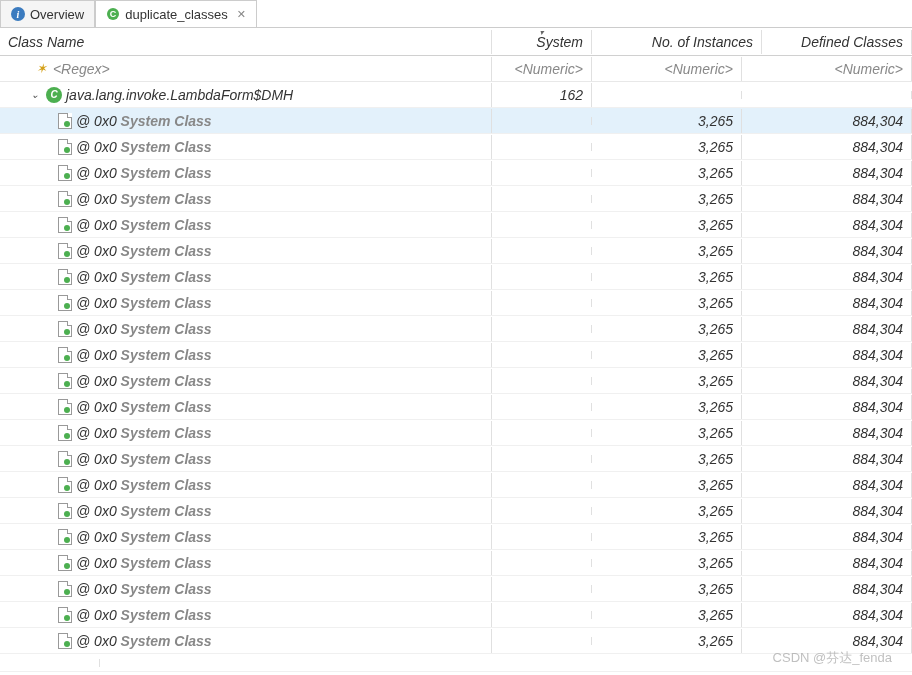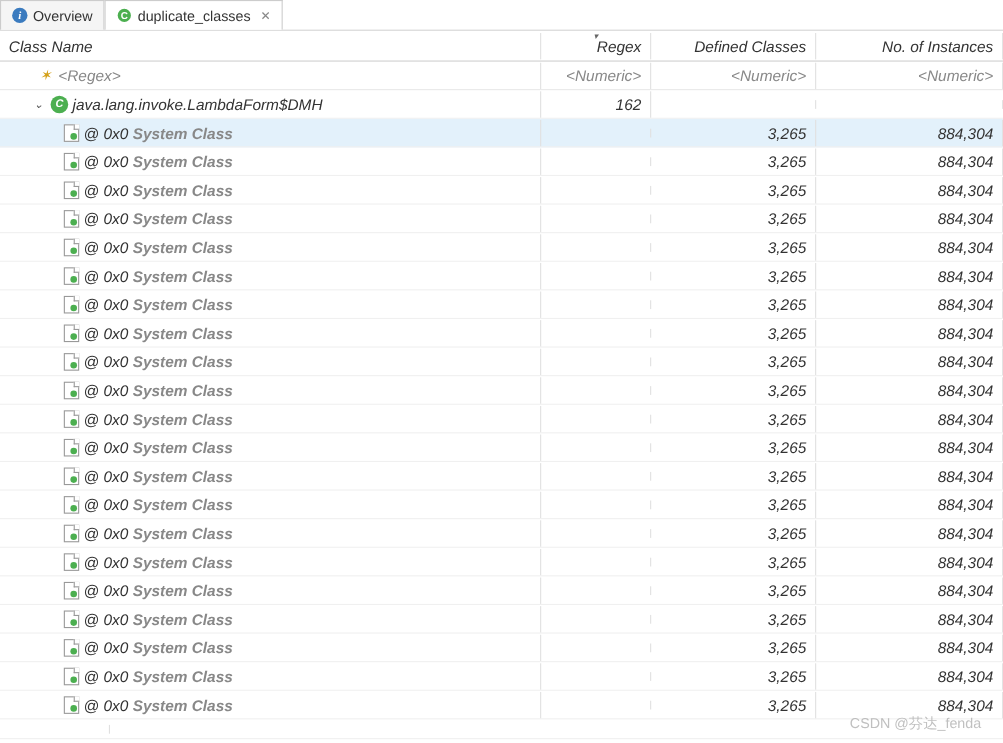--- a/index.html
+++ b/index.html
@@ -218,24 +218,24 @@
     <span>duplicate_classes</span>
     <span class="tab-close">✕</span>
   </div>
 </div>
 
 <div class="table-container">
   <div class="header-row">
     <div class="col col-name">Class Name</div>
     <div class="col col-count count-header">
       <span class="sort-indicator">▾</span>
-      <span>Regex</span>
-    </div>
+      <span>System</span>
+    </div>
+    <div class="col col-instances">No. of Instances</div>
     <div class="col col-defined">Defined Classes</div>
-    <div class="col col-instances">No. of Instances</div>
   </div>
 
   <div class="filter-row">
     <div class="col col-name">
       <div class="regex-cell">
         <span class="regex-icon">✶</span>
         <span>&lt;Regex&gt;</span>
       </div>
     </div>
     <div class="col col-count">&lt;Numeric&gt;</div>

